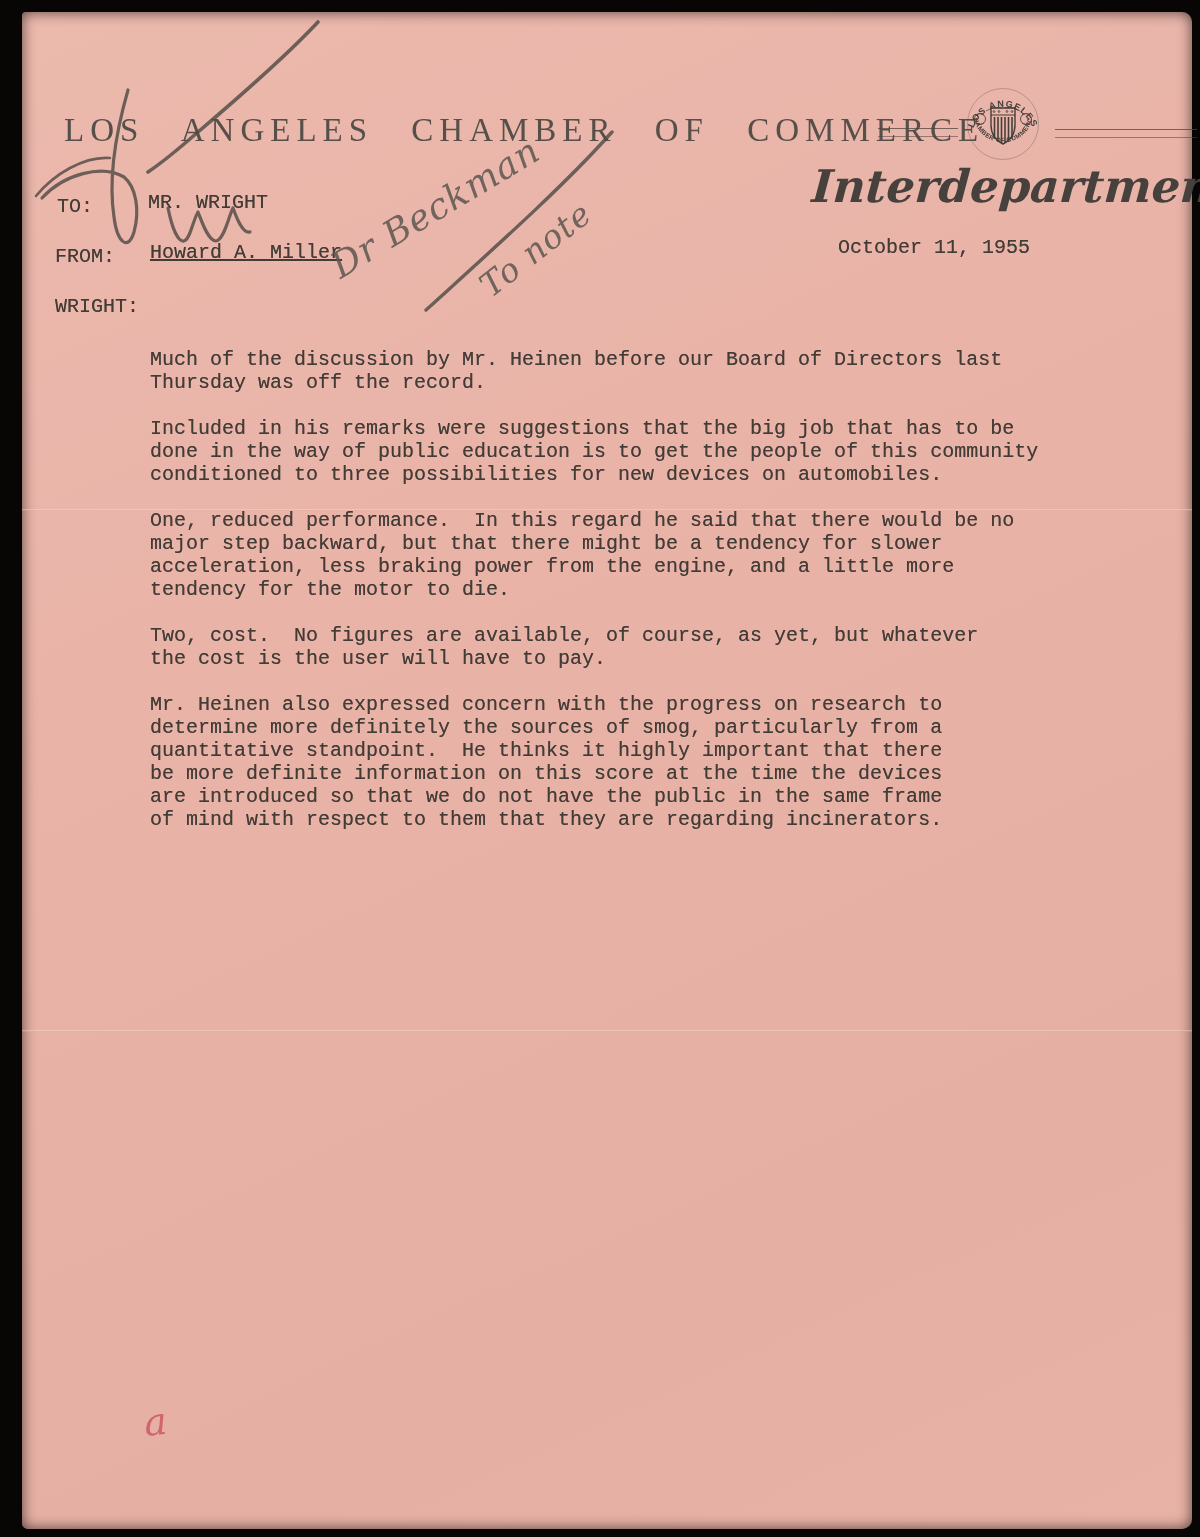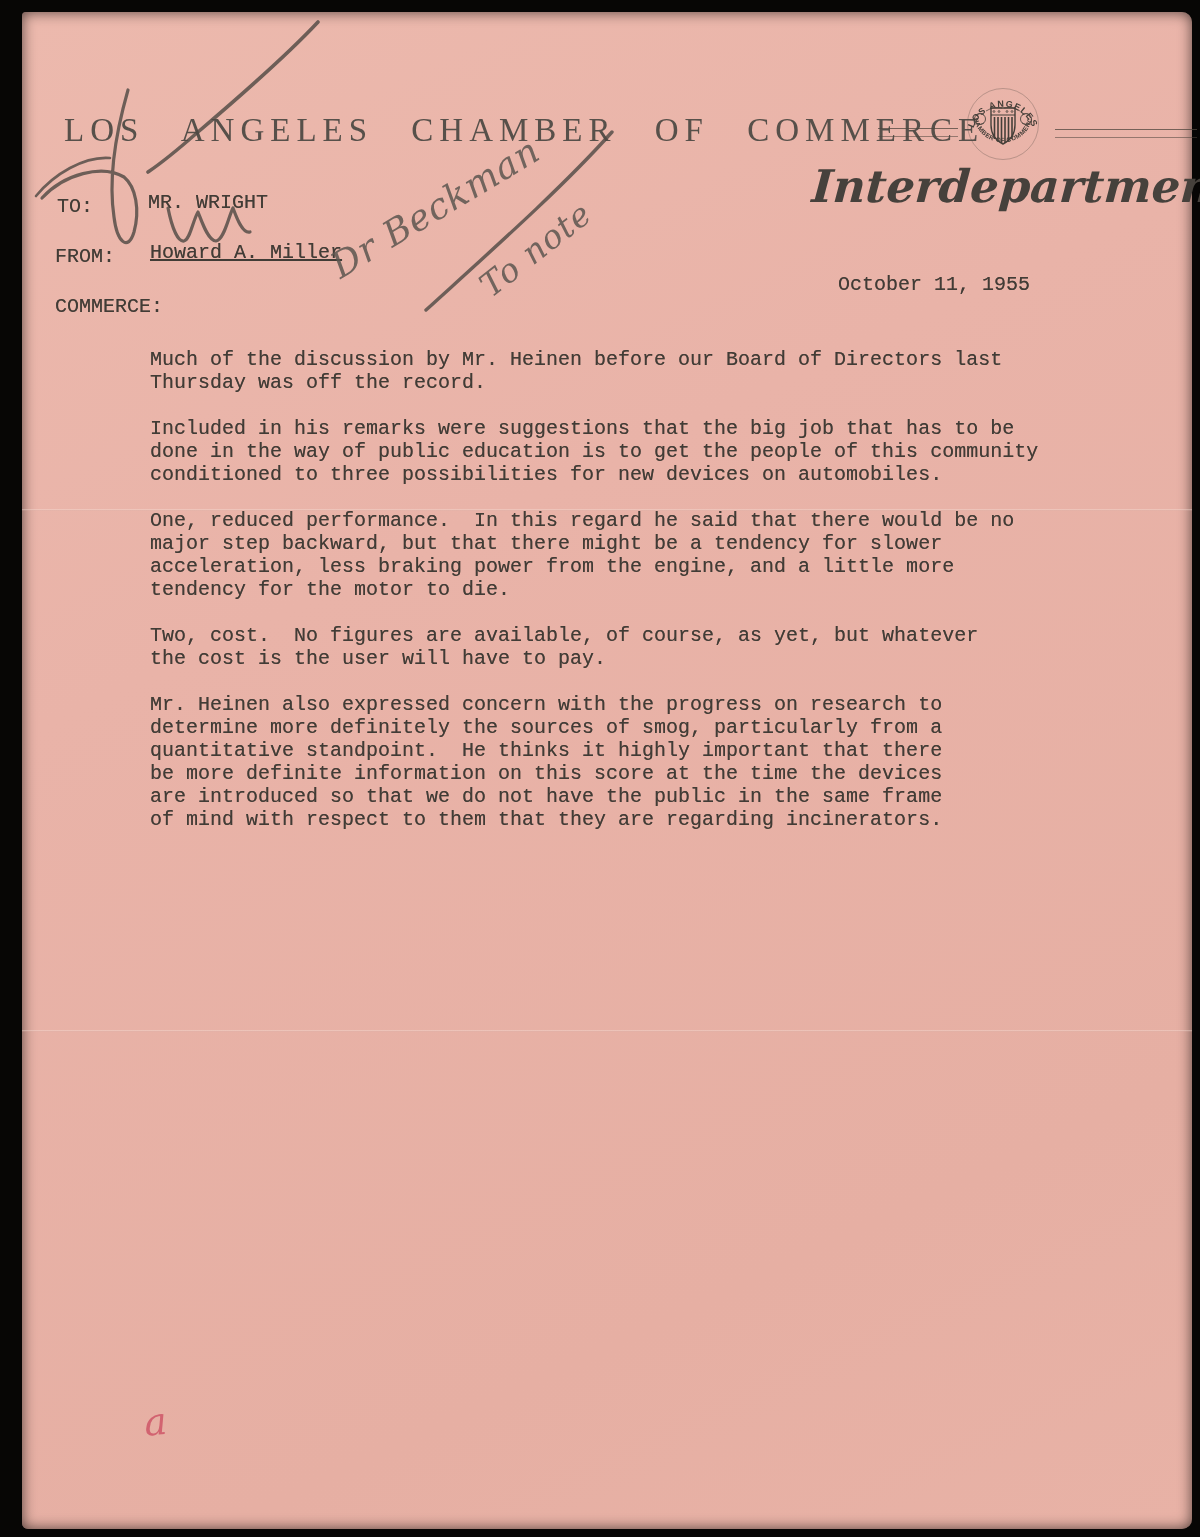--- a/index.html
+++ b/index.html
@@ -42,21 +42,21 @@
     letter-spacing: 0px; white-space: nowrap;
     transform: skewX(-4deg);
   }
   
   .tw {
     font-family: "Liberation Mono", monospace;
     font-size: 20px; line-height: 23px;
     color: #413c36; white-space: pre;
     text-shadow: 0 0 0.6px rgba(50,44,38,0.6);
   }
-  .meta-date { position: absolute; left: 816px; top: 224px; margin-top: 37px; }
+  .meta-date { position: absolute; left: 816px; top: 224px; }
   .lbl-to      { position: absolute; left: 35px;  top: 183px; }
   .val-to      { position: absolute; left: 126px; top: 179px; }
   .lbl-from    { position: absolute; left: 33px;  top: 233px; }
   .val-from    { position: absolute; left: 128px; top: 229px; text-decoration: underline; }
   .lbl-subject { position: absolute; left: 33px;  top: 283px; }
   .memo-body { position: absolute; left: 128px; top: 336px; width: 930px; }
   .memo-body .para { margin: 0 0 23px 0; }
   
   .crease {
     position: absolute; left: 0; width: 100%; height: 2px;
@@ -130,21 +130,21 @@
     <div class="rule left"></div>
     <div class="rule right"></div>
 
     <div class="memo-type">Interdepartment</div>
 
     <div class="tw meta-date">October 11, 1955</div>
     <div class="tw lbl-to">TO:</div>
     <div class="tw val-to">MR. WRIGHT</div>
     <div class="tw lbl-from">FROM:</div>
     <div class="tw val-from">Howard A. Miller</div>
-    <div class="tw lbl-subject">COMMERCE:</div>
+    <div class="tw lbl-subject">WRIGHT:</div>
 
     <div class="memo-body">
       <div class="tw para">Much of the discussion by Mr. Heinen before our Board of Directors last
 Thursday was off the record.</div>
       <div class="tw para">Included in his remarks were suggestions that the big job that has to be
 done in the way of public education is to get the people of this community
 conditioned to three possibilities for new devices on automobiles.</div>
       <div class="tw para">One, reduced performance.  In this regard he said that there would be no
 major step backward, but that there might be a tendency for slower
 acceleration, less braking power from the engine, and a little more

